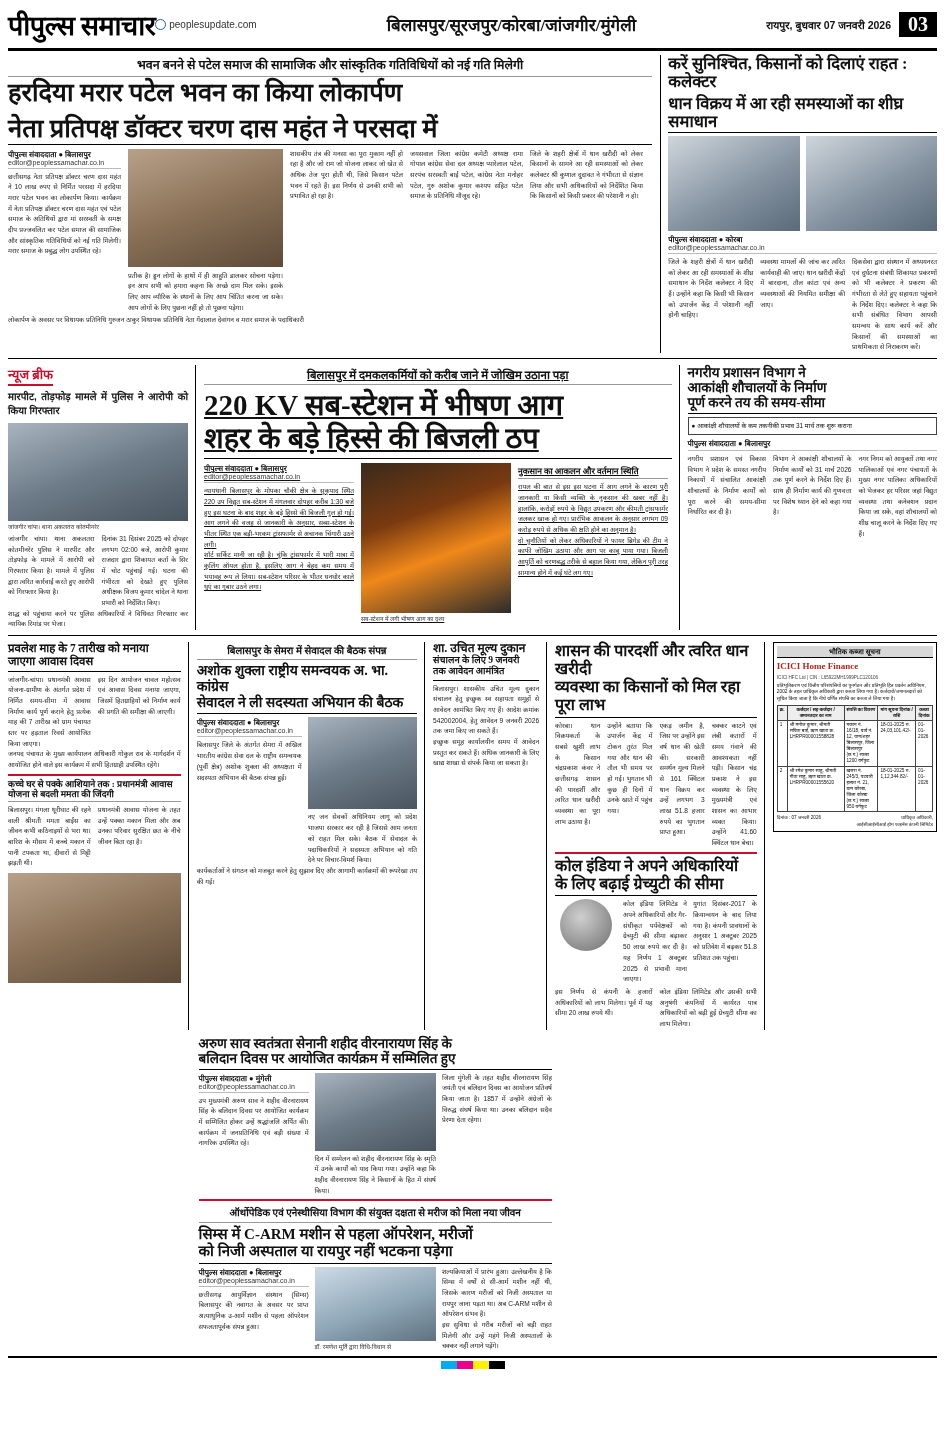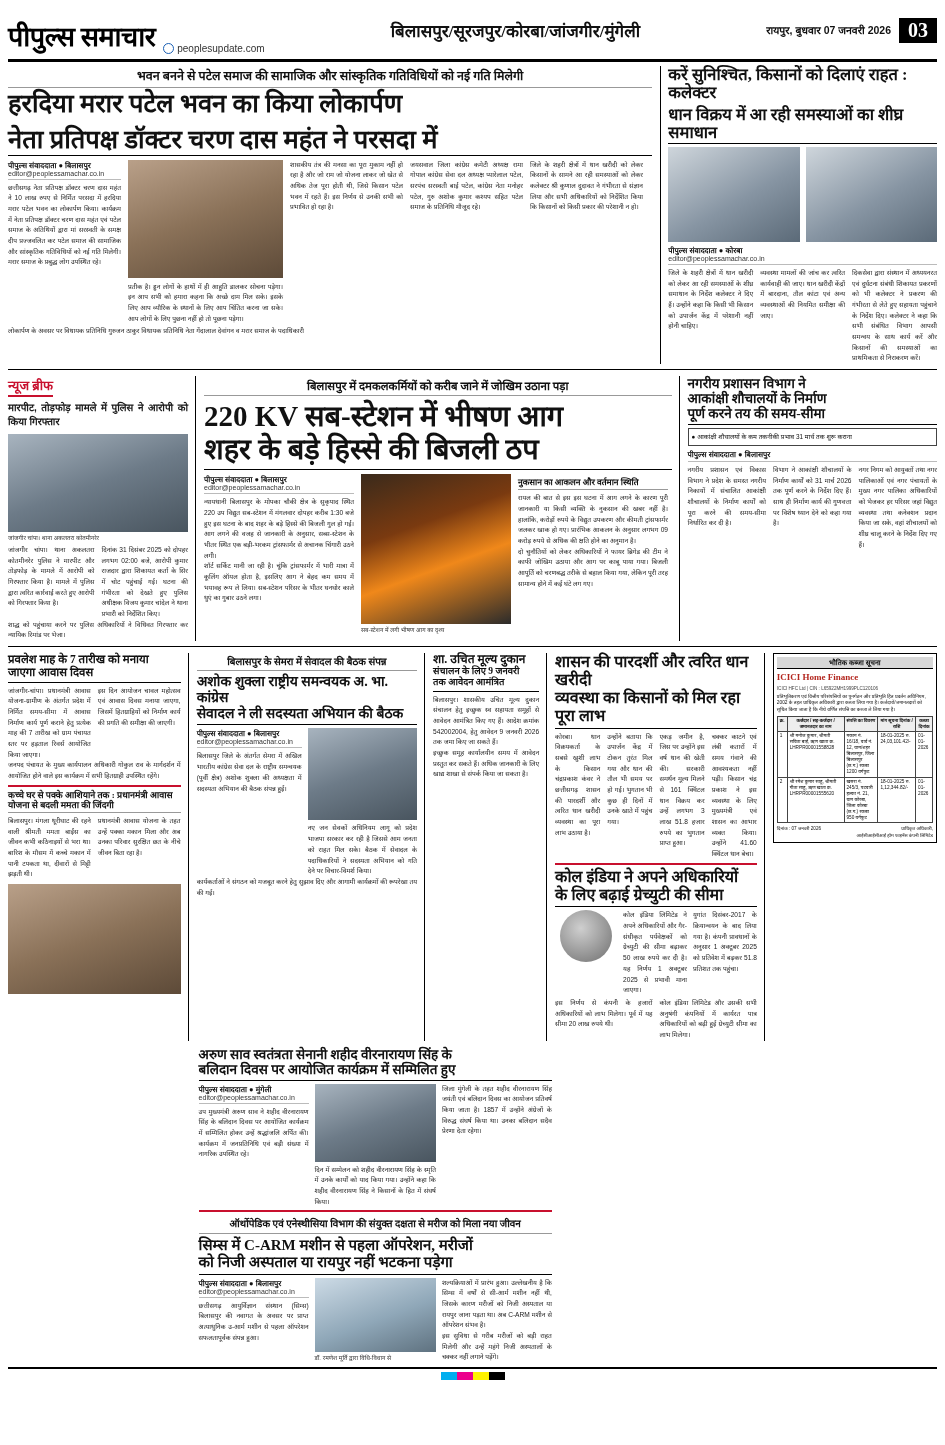--- a/index.html
+++ b/index.html
@@ -1,21 +1,21 @@
 <!DOCTYPE html>
 <html><head>
 <meta charset="utf-8">
 <style>
   html,body{margin:0;padding:0;background:#ffffff;}
   body{width:945px;height:1445px;font-family:"Liberation Sans",sans-serif;color:#111;overflow:hidden;}
   .page{position:relative;width:945px;height:1445px;box-sizing:border-box;padding:6px 8px 4px 8px;}
 
   
   .masthead{display:flex;align-items:center;justify-content:space-between;border-bottom:3px solid #000;padding-bottom:5px;}
-  .mh-left{display:flex;align-items:flex-end;gap:8px;margin-top:11px;}
+  .mh-left{display:flex;align-items:center;}
   .logo{font-family:"Liberation Serif",serif;font-weight:bold;font-size:27px;letter-spacing:-0.5px;color:#000;}
   .mh-site{font-size:10px;color:#333;display:flex;align-items:center;gap:3px;}
   .mh-site .globe{display:inline-block;width:9px;height:9px;border:1.2px solid #1a5fb4;border-radius:50%;}
   .mh-center{font-family:"Liberation Serif",serif;font-weight:bold;font-size:17px;text-align:center;flex:1;}
   .mh-right{display:flex;align-items:center;gap:8px;}
   .mh-date{font-size:10.5px;font-weight:bold;}
   .pageno{background:#000;color:#fff;font-weight:bold;font-size:20px;padding:1px 9px;font-family:"Liberation Serif",serif;}
 
   
   .rule{border-top:1px solid #000;}
@@ -40,21 +40,21 @@
   .top{display:flex;gap:8px;margin-top:4px;}
   .top-left{width:650px;}
   .top-right{width:271px;}
 
   .h-lead{font-size:25.5px;}
   .h-lead2{font-size:25.5px;}
 
   .newsbrief-badge{display:inline-block;font-family:"Liberation Serif",serif;font-weight:bold;font-size:13px;color:#c8102e;border-bottom:2px solid #c8102e;padding-bottom:1px;}
   .mid{display:flex;gap:8px;margin-top:6px;}
   .mid-left{width:184px;}
-  .mid-center{width:478px;}
+  .mid-center{width:478px;text-decoration:underline;}
   .mid-right{width:255px;}
 
   .h-big{font-size:29px;}
   .h-med{font-size:16.5px;}
   .h-sm{font-size:13.5px;}
 
   .bot{display:flex;gap:8px;margin-top:6px;}
   .bot-c1{width:184px;}
   .bot-c2{width:235px;}
   .bot-c3{width:113px;}

